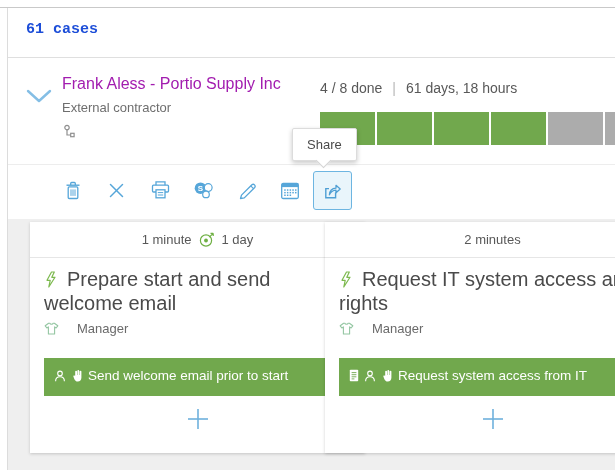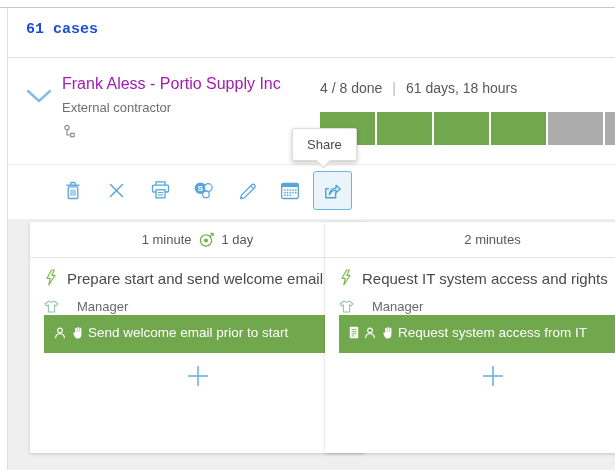--- a/index.html
+++ b/index.html
@@ -53,25 +53,25 @@
   .card {
     position:absolute; top:222px; width:335px; height:231px; background:#fff;
     box-shadow:0 1px 3px rgba(0,0,0,0.18);
   }
   .card-head {
     height:36px; border-bottom:1px solid #e6e6e6;
     display:flex; align-items:center; justify-content:center; gap:7px;
     font-size:13px; color:#585858;
   }
   .card-body { padding:10px 14px 0 14px; }
-  .card-title { font-size:15px; color:#4a4a4a; line-height:22px; }
+  .card-title { font-size:20px; color:#4a4a4a; line-height:22px; }
   .card-title .ttl-icon { display:inline-block; vertical-align:-2px; margin-right:10px; }
   .card-role { margin-top:7px; font-size:13px; color:#6a6a6a; display:flex; align-items:center; gap:18px; }
   .task {
-    margin-top:1px; background:#71a84d; color:#fff; padding:8px 10px;
+    margin-top:22px; background:#71a84d; color:#fff; padding:8px 10px;
     font-size:13.5px; line-height:20px; cursor:pointer;
   }
   .task .t-icon { display:inline-block; vertical-align:-2px; margin-right:5px; }
   .addrow { display:flex; justify-content:center; margin-top:9px; }
   .addrow svg { cursor:pointer; }
 </style>
 </head>
 <body>
 
 <div class="screen">

